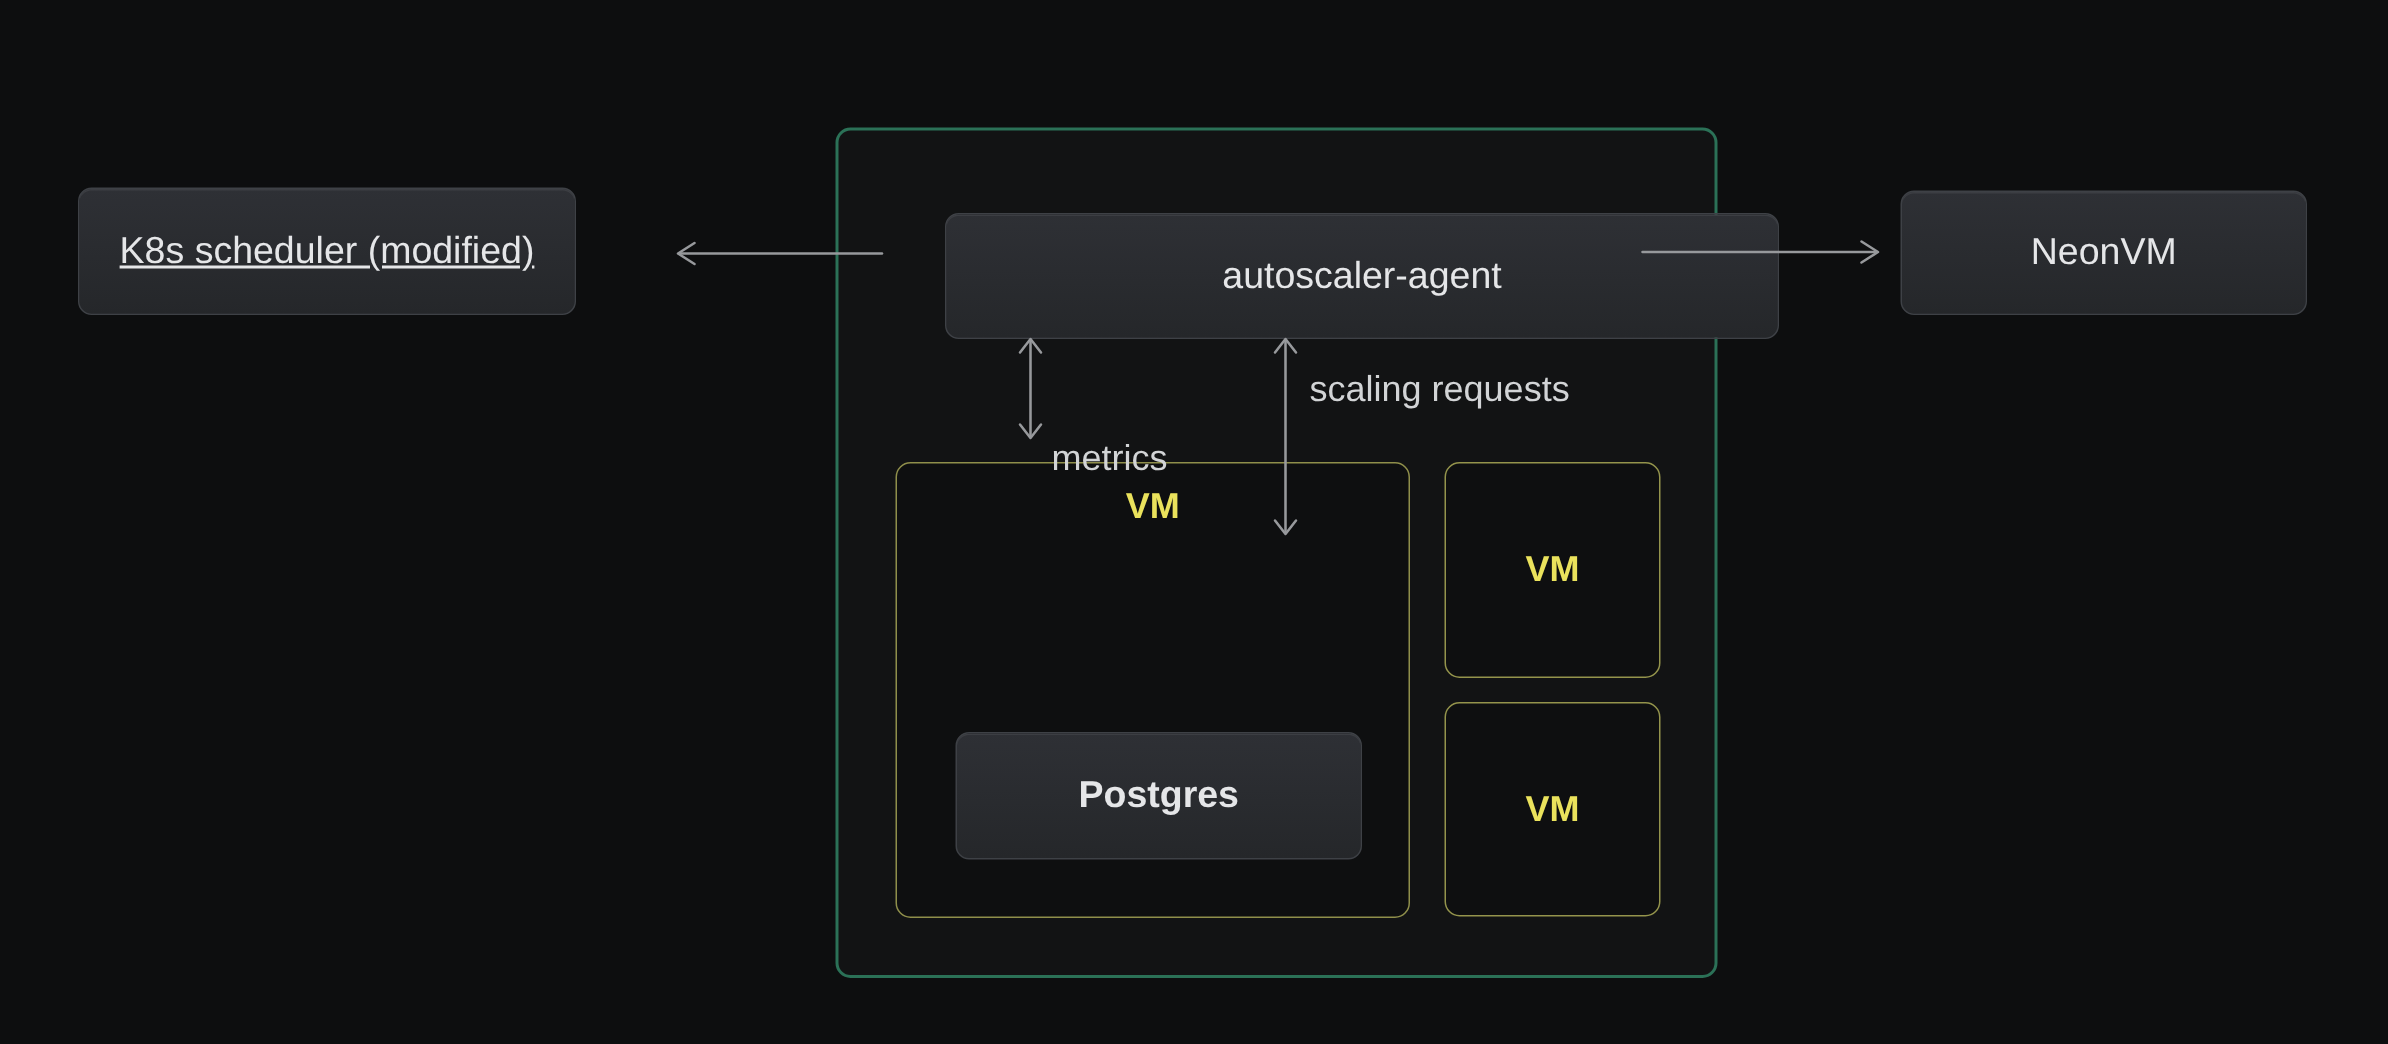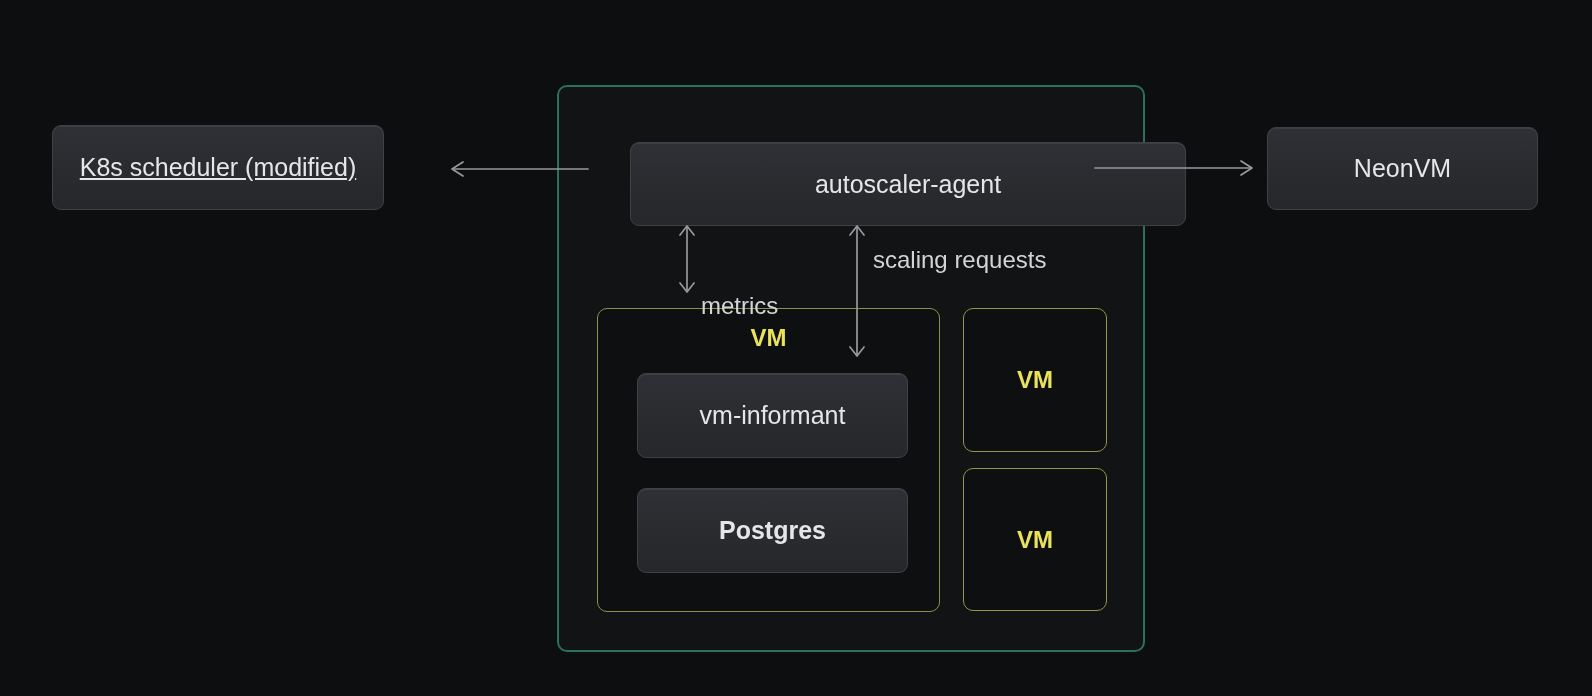--- a/index.html
+++ b/index.html
@@ -128,23 +128,20 @@
     <span>autoscaler-agent</span>
   </div>
 
   <div class="abs node-box neonvm-box">
     <span>NeonVM</span>
   </div>
 
   <div class="abs vm-box vm-main"></div>
   <div class="abs vm-main-label">VM</div>
 
-  <div class="abs node-box informant-box">
-    <span>vm-informant</span>
-  </div>
 
   <div class="abs node-box postgres-box">
     <span>Postgres</span>
   </div>
 
   <div class="abs vm-box vm-small vm-small-1">
     <span>VM</span>
   </div>
   <div class="abs vm-box vm-small vm-small-2">
     <span>VM</span>

